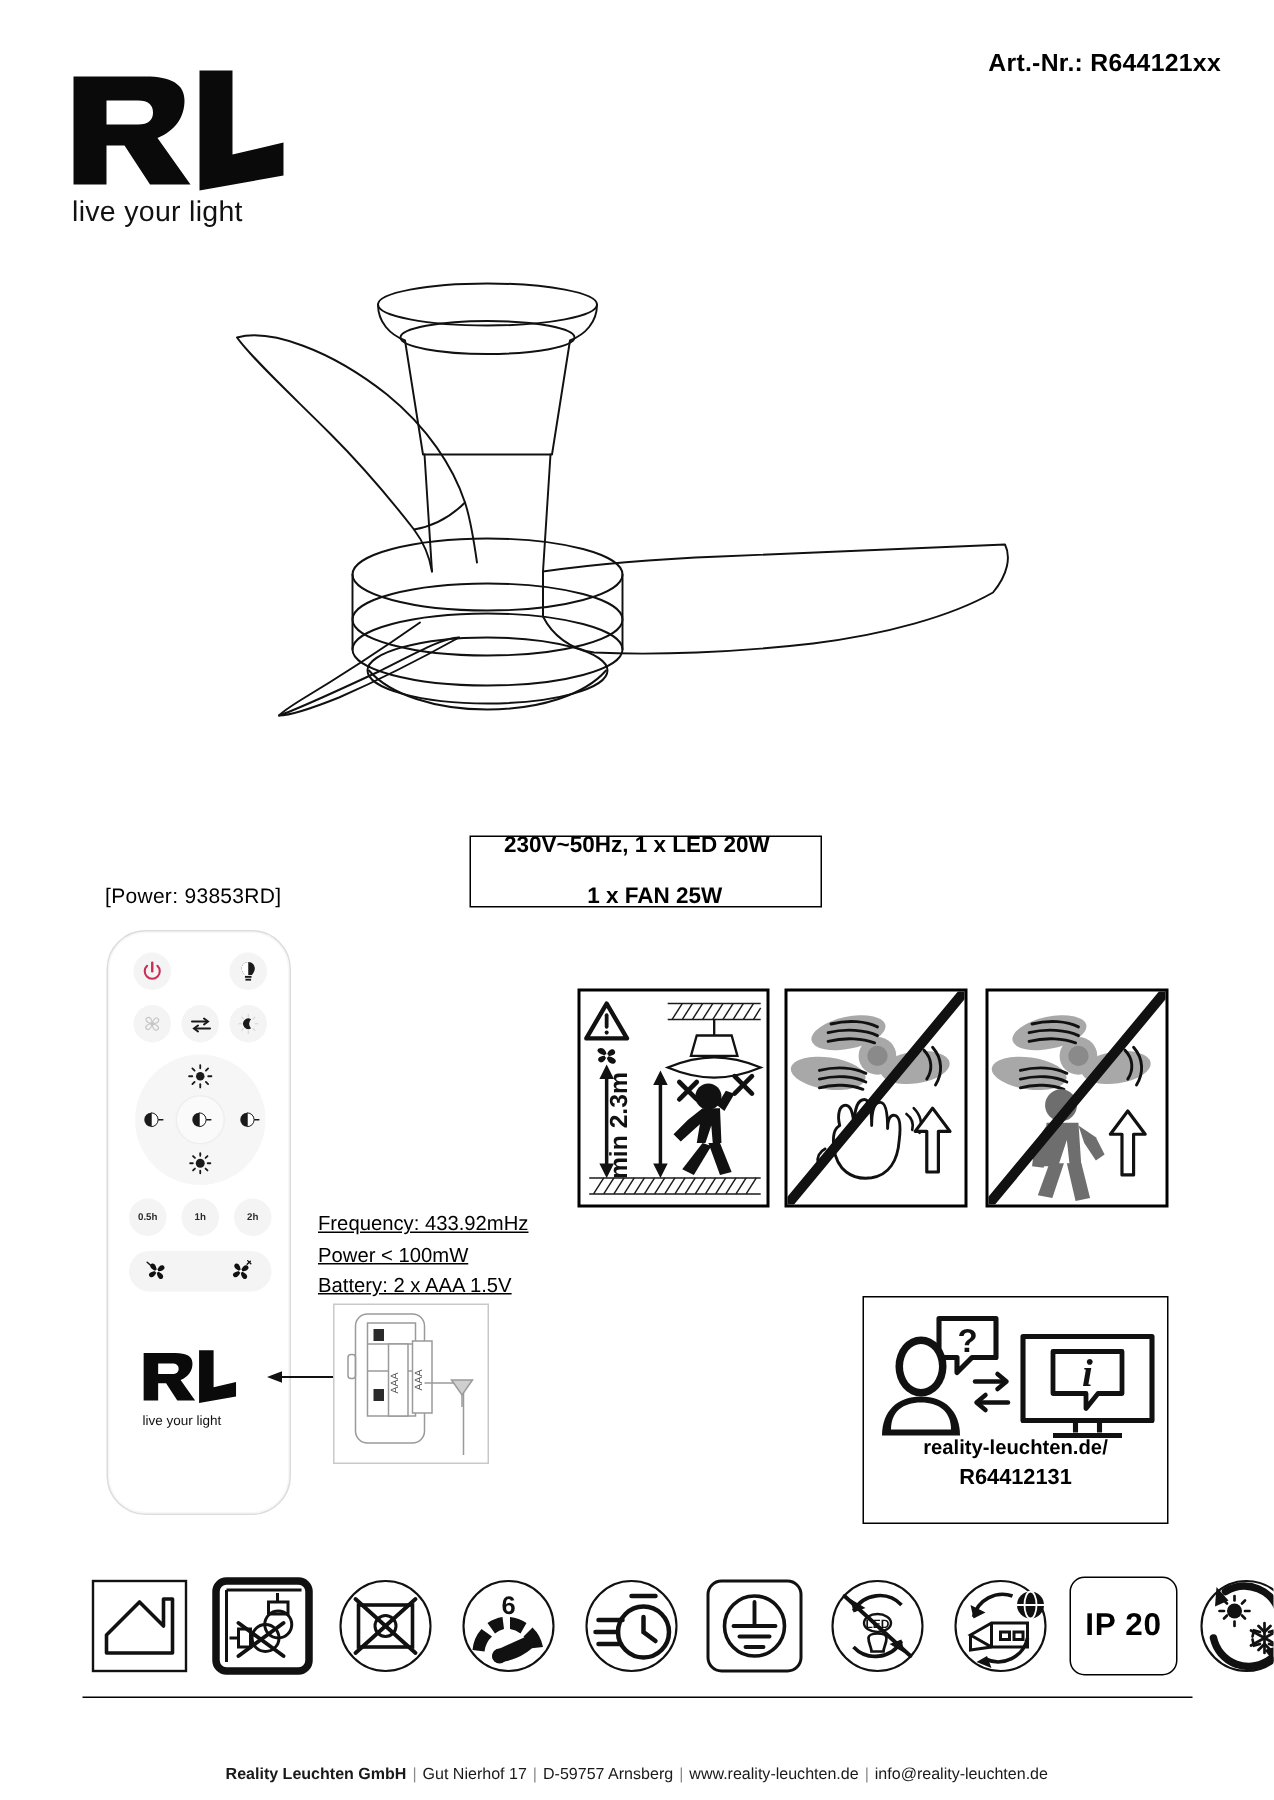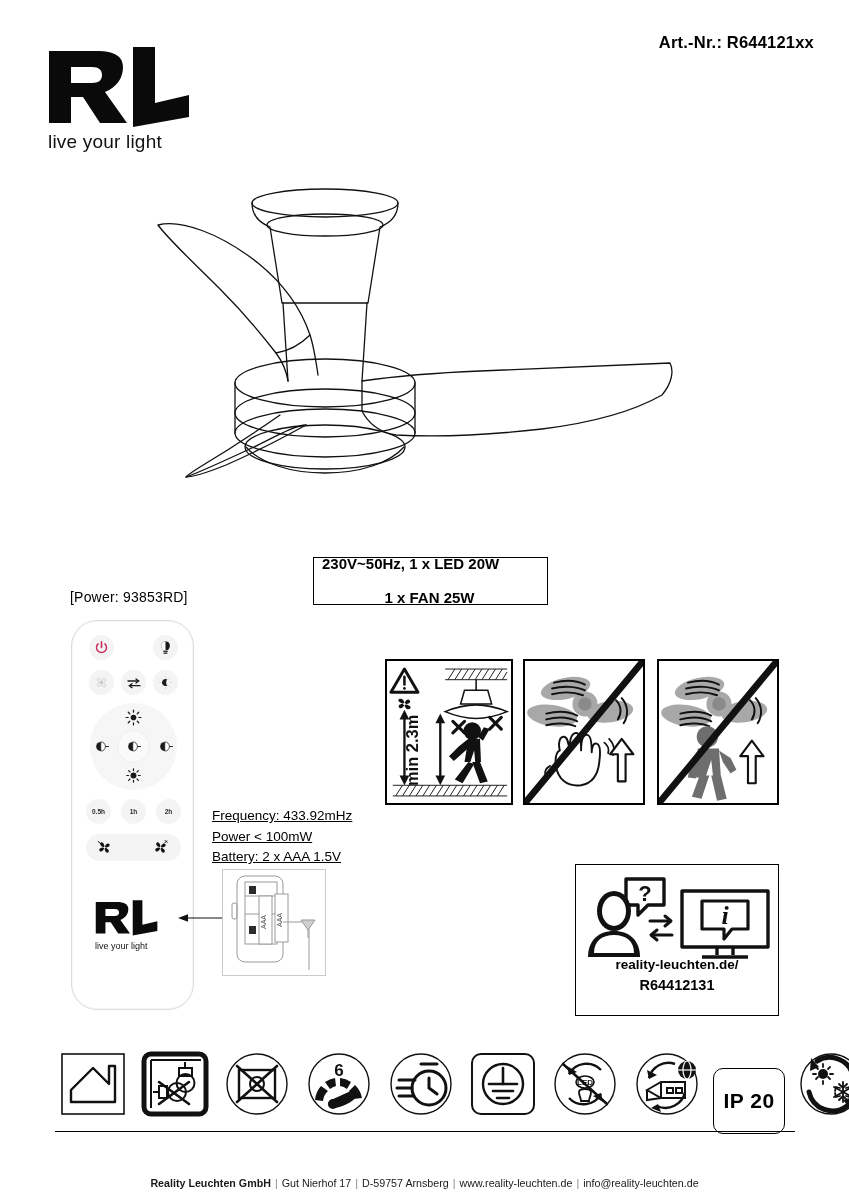--- a/index.html
+++ b/index.html
@@ -22,21 +22,21 @@
   .artnr { position:absolute; right:35px; top:33px; font-size:16.5px; font-weight:bold; letter-spacing:.2px; }
 
   
   .product { position:absolute; left:150px; top:185px; width:640px; height:310px; }
 
   
   .spec-box {
     position:absolute; left:313px; top:557px; width:235px; height:48px;
     border:1.5px solid #000; background:#fff;
     display:flex; flex-direction:column; justify-content:center;
-    padding:2px 10px 2px 8px;
+    padding:2px 10px 2px 22px;
     gap:12px;
   }
   .spec-line { font-size:15px; font-weight:bold; line-height:1.45; white-space:nowrap; }
   .spec-line.l1 { text-align:left; }
   .spec-line.l2 { text-align:center; }
 
   
   .remote-type { position:absolute; left:70px; top:589px; font-size:14px; letter-spacing:.2px; }
   .remote {
     position:absolute; left:71px; top:620px; width:123px; height:390px;
@@ -90,21 +90,21 @@
     position:absolute; left:575px; top:864px; width:204px; height:152px;
     border:1.6px solid #000; background:#fff;
   }
   .support-url { position:absolute; left:0; right:0; top:92px; text-align:center; font-size:13.5px; font-weight:bold; }
   .support-code { position:absolute; left:0; right:0; top:112px; text-align:center; font-size:14.5px; font-weight:bold; }
 
   
   .icon-row { position:absolute; left:57px; top:1048px; width:740px; height:76px; }
   .icon-cell { position:absolute; top:0; width:72px; height:72px; }
   .ip-box {
-    width:72px; height:66px; margin-top:20px;
+    width:72px; height:66px; margin-top:3px;
     border:1.6px solid #000; border-radius:10px;
     display:flex; align-items:center; justify-content:center;
     font-size:21px; font-weight:bold; letter-spacing:.5px;
   }
 
   
   .footer-rule { position:absolute; left:55px; top:1131px; width:740px; height:1px; background:#000; }
   .footer {
     position:absolute; left:0; right:0; top:1141px;
     text-align:center; font-size:10.7px; color:#1a1a1a;margin-top:36px;

